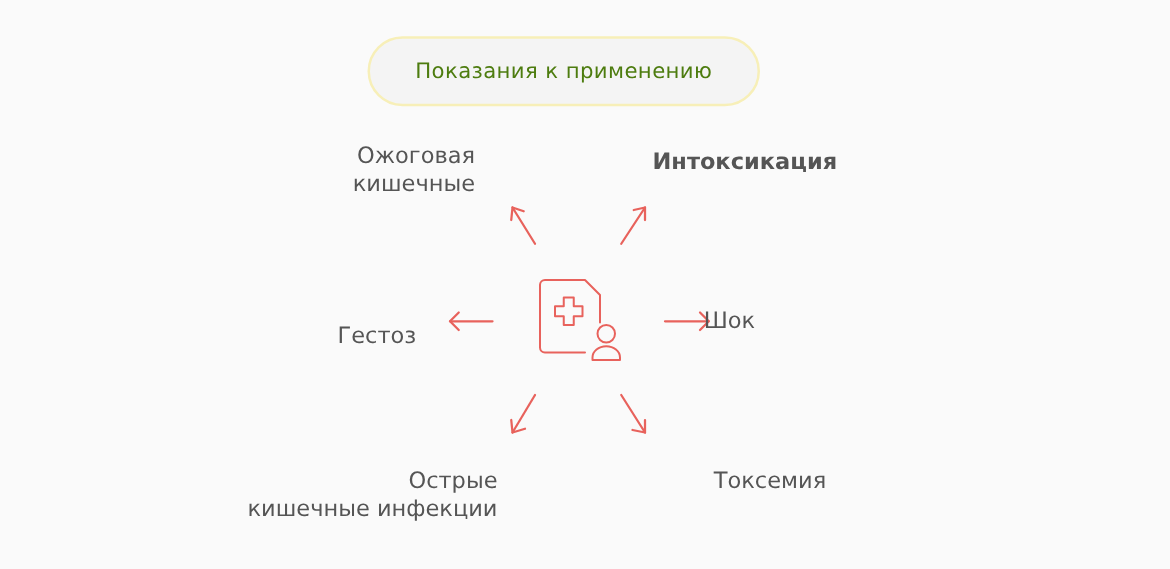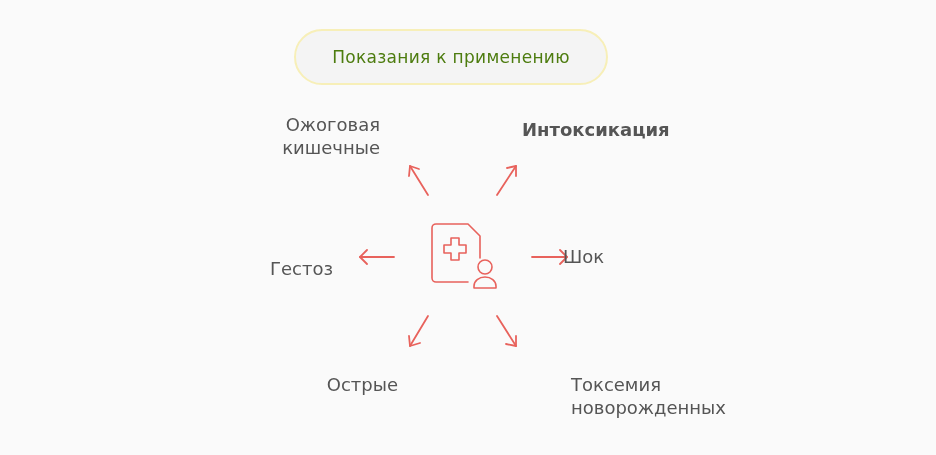--- a/index.html
+++ b/index.html
@@ -75,18 +75,18 @@
 <div class="label right" style="left:220px; top:257px; width:113px;">
   <div>Гестоз</div>
 </div>
 
 <div class="label" style="left:563px; top:245px;">
   <div>Шок</div>
 </div>
 
 <div class="label right" style="left:170px; top:373px; width:228px;">
   <div>Острые</div>
+  <div>кишечные инфекции</div>
 </div>
 
 <div class="label" style="left:523px; top:373px;margin-left:48px;">
   <div>Токсемия</div>
-  <div>новорожденных</div>
 </div>
 
 </body></html>

